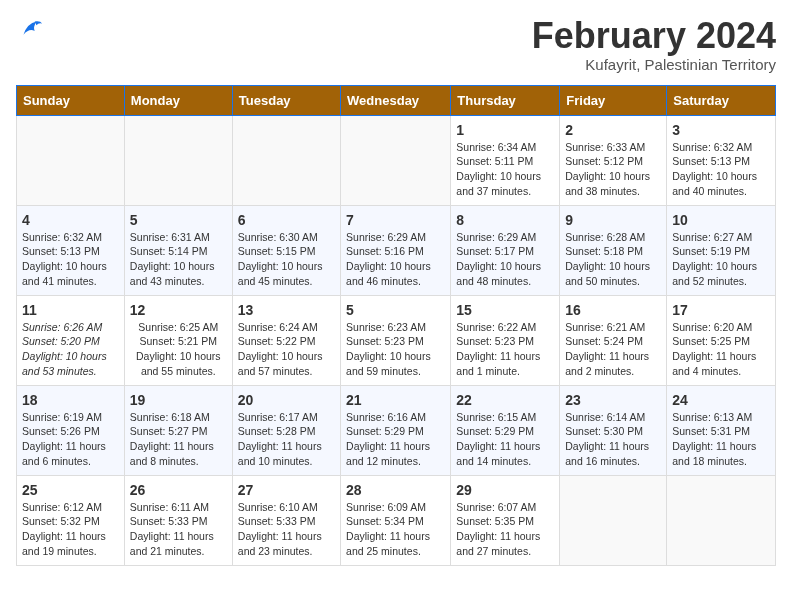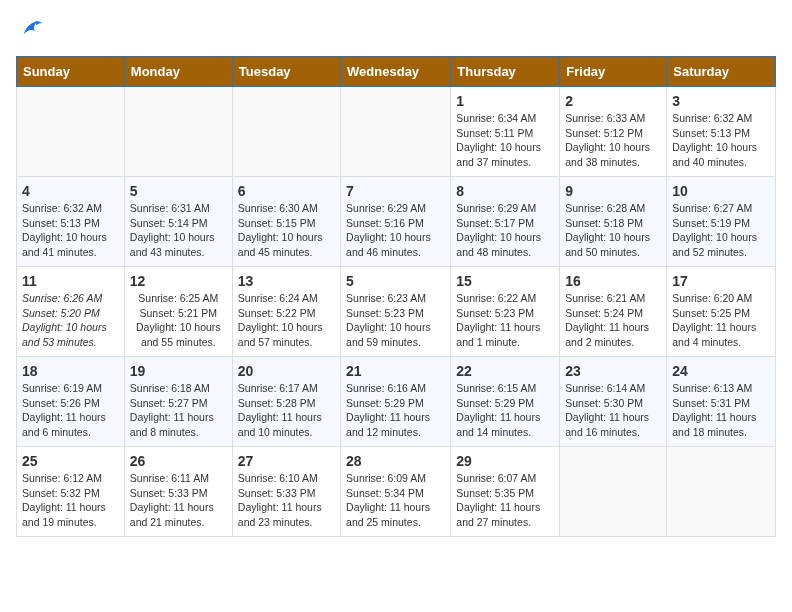--- a/index.html
+++ b/index.html
@@ -100,20 +100,22 @@
 <body>
 
 <div class="header">
   <div class="logo">
     <svg class="logo-bird" viewBox="0 0 30 30" xmlns="http://www.w3.org/2000/svg">
       <path d="M8 20 Q12 8 22 6 Q18 12 20 16 Q14 13 8 20Z" fill="#1a73e8"></path>
       <path d="M20 6 Q26 5 28 8 Q24 7 22 10 Q21 8 20 6Z" fill="#1a73e8"></path>
     </svg>
   </div>
   <div class="title-area">
+    <div class="month-title">February 2024</div>
+    <div class="location">Kufayrit, Palestinian Territory</div>
   </div>
 </div>
 
 <table>
   <thead>
     <tr>
 
     <th>Sunday</th>
         <th>Monday</th>
         <th>Tuesday</th>

